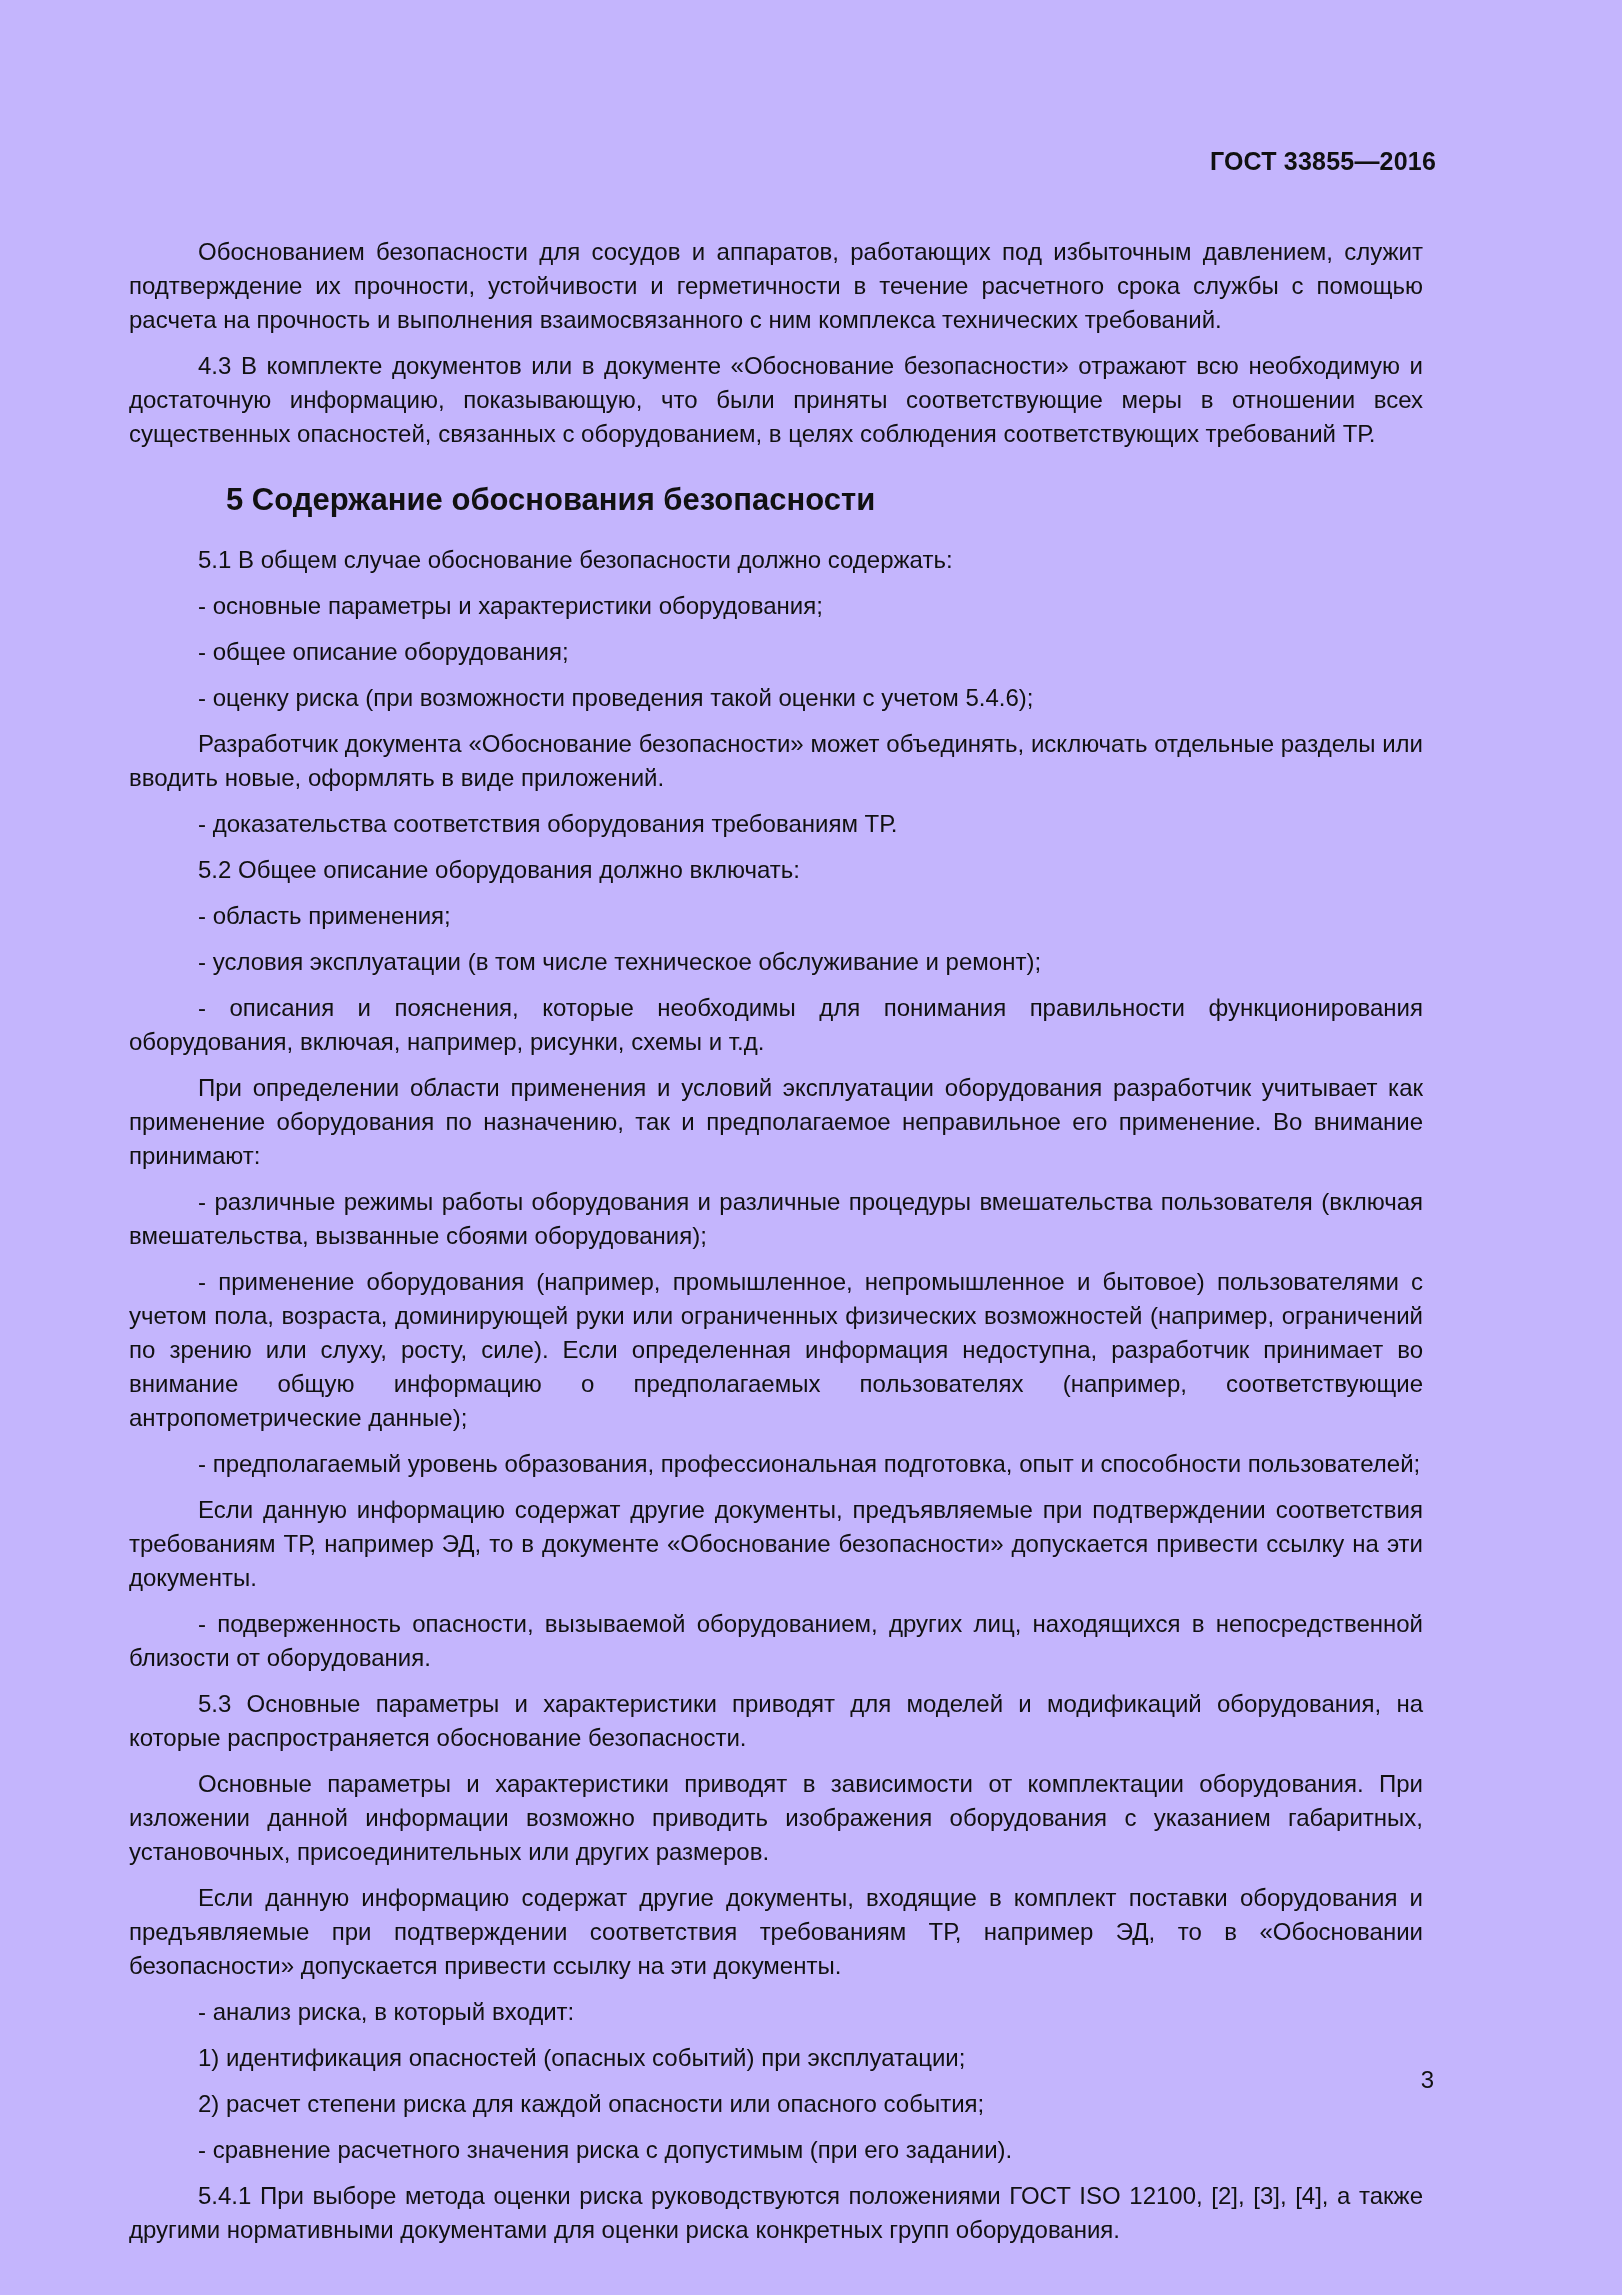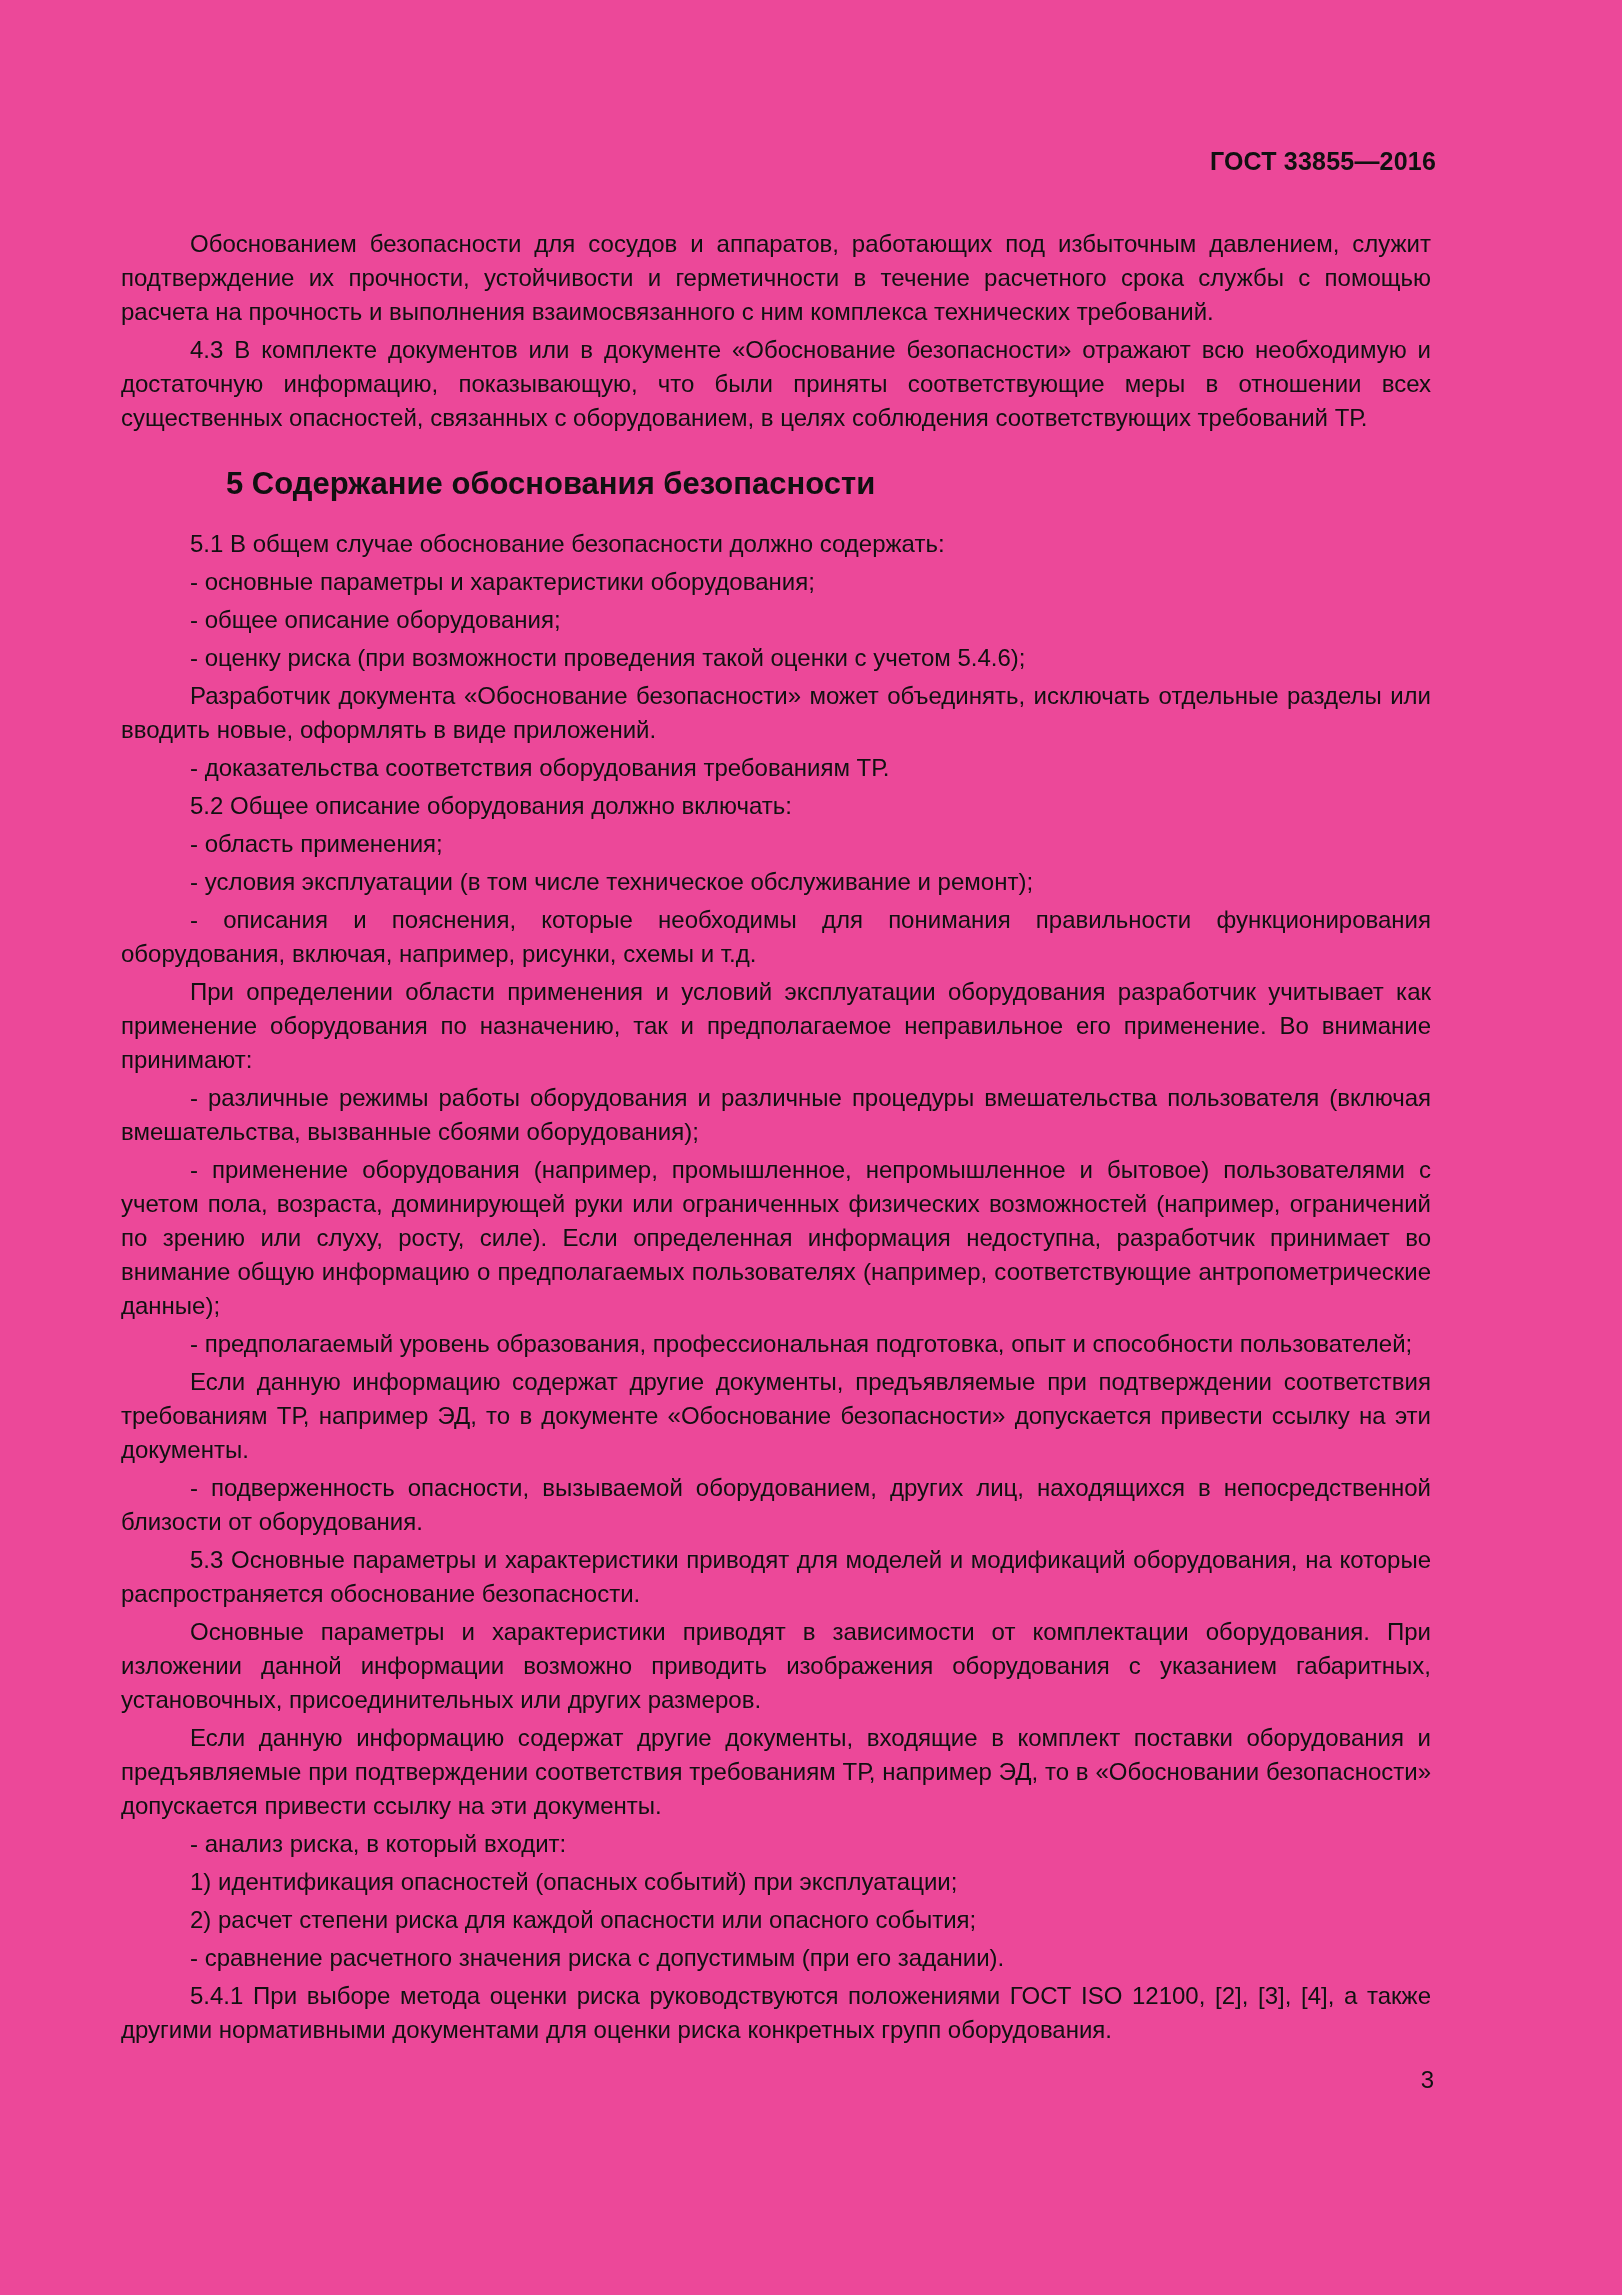--- a/index.html
+++ b/index.html
@@ -1,20 +1,20 @@
 <!DOCTYPE html>
 <html style="font-size:12.2px"><head>
 <meta charset="utf-8">
 <style>
   html, body { margin: 0; padding: 0; background: #ffffff; }
   body { width: 1623px; height: 2295px; position: relative; overflow: hidden; color: #111111; font-family: "Liberation Sans", "DejaVu Sans", sans-serif; }
-  .page { position: absolute; left: 0; top: 0; width: 1623px; height: 2295px; background: #ec4899; }
+  .page { position: absolute; left: 0; top: 0; width: 1623px; height: 2295px; background: #c4b5fd; }
   .running-header { position: absolute; top: 147px; right: 187px; font-size: 25px; font-weight: bold; letter-spacing: 0.2px; }
   .body-text { position: absolute; left: 117px; top: 223px; width: 1318px; font-size: 24px; line-height: 34px; }
-  .p { margin: 4px; text-align: justify; text-indent: 69px; }
+  .p { margin: 12px; text-align: justify; text-indent: 69px; }
   .section-heading { margin: 29px 0 23px 109px; font-size: 31px; font-weight: bold; line-height: 40px; }
   .page-number { position: absolute; top: 2066px; right: 189px; font-size: 24px; }
 </style>
 </head>
 <body>
 
 <div class="page">
 
   <div class="running-header">ГОСТ 33855—2016</div>
 

